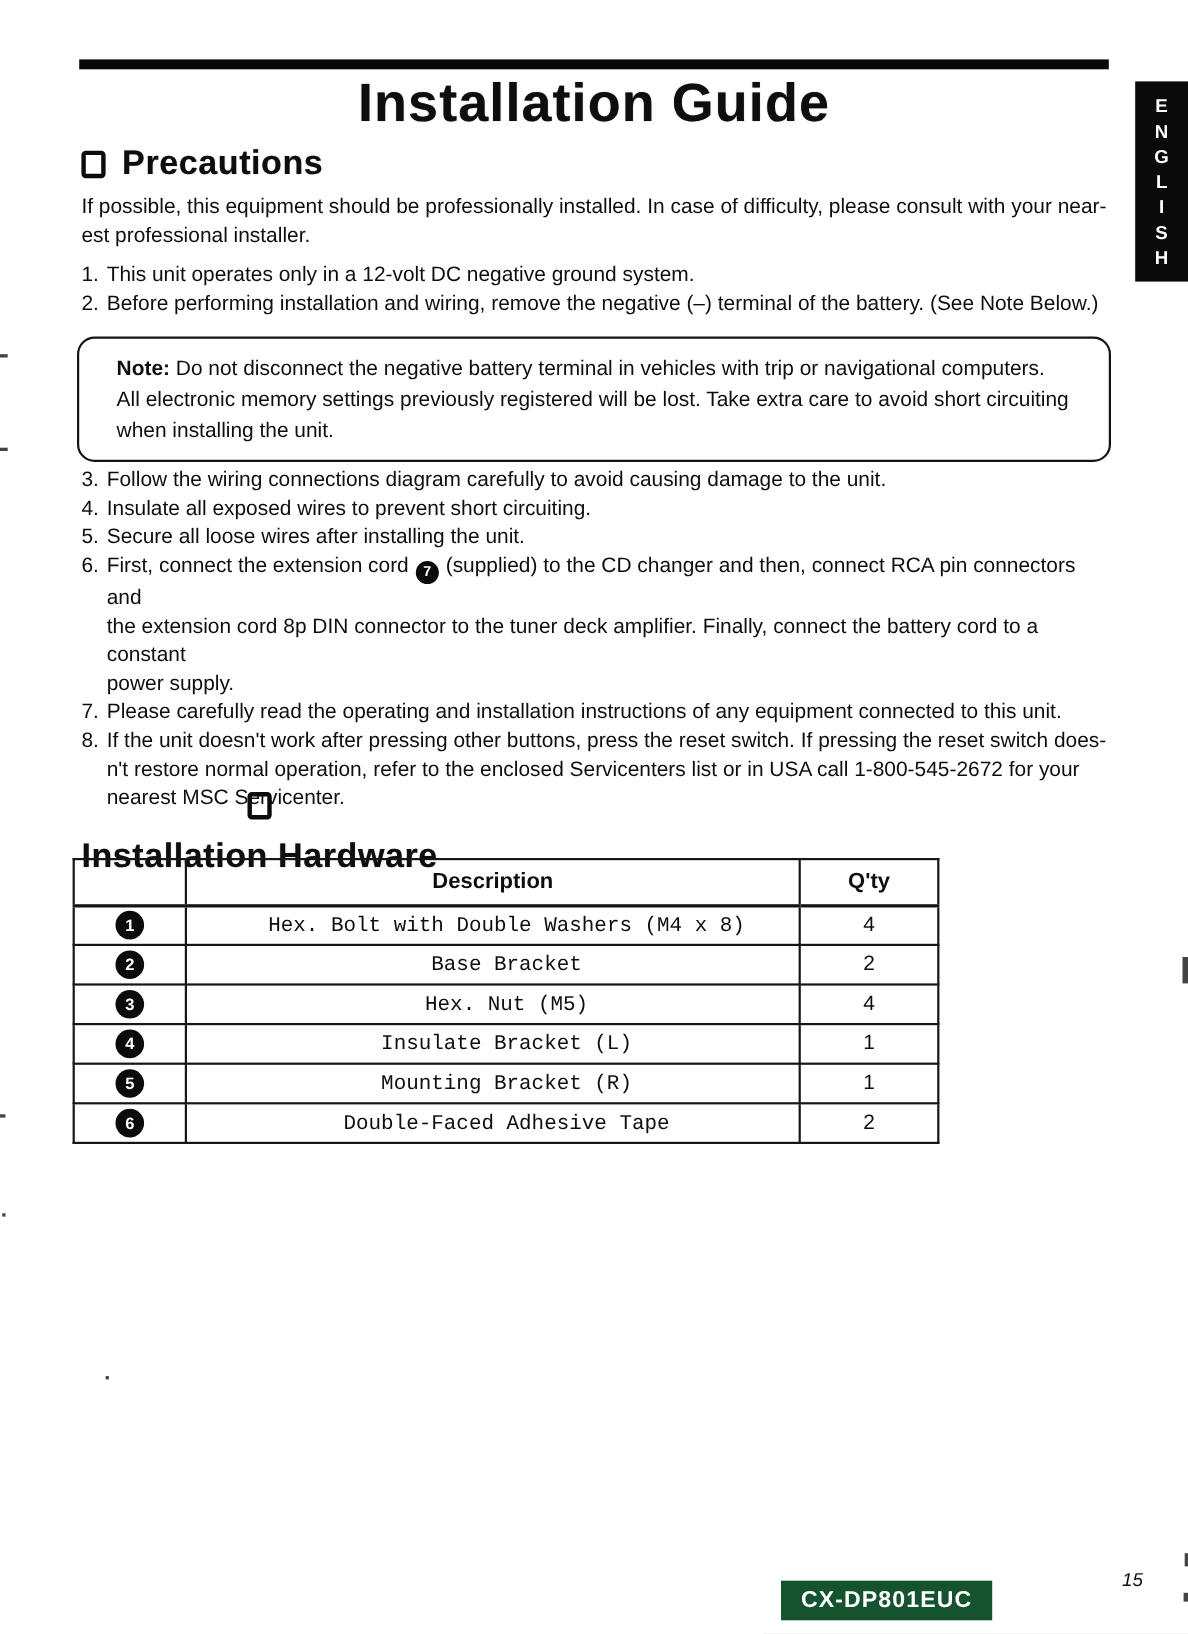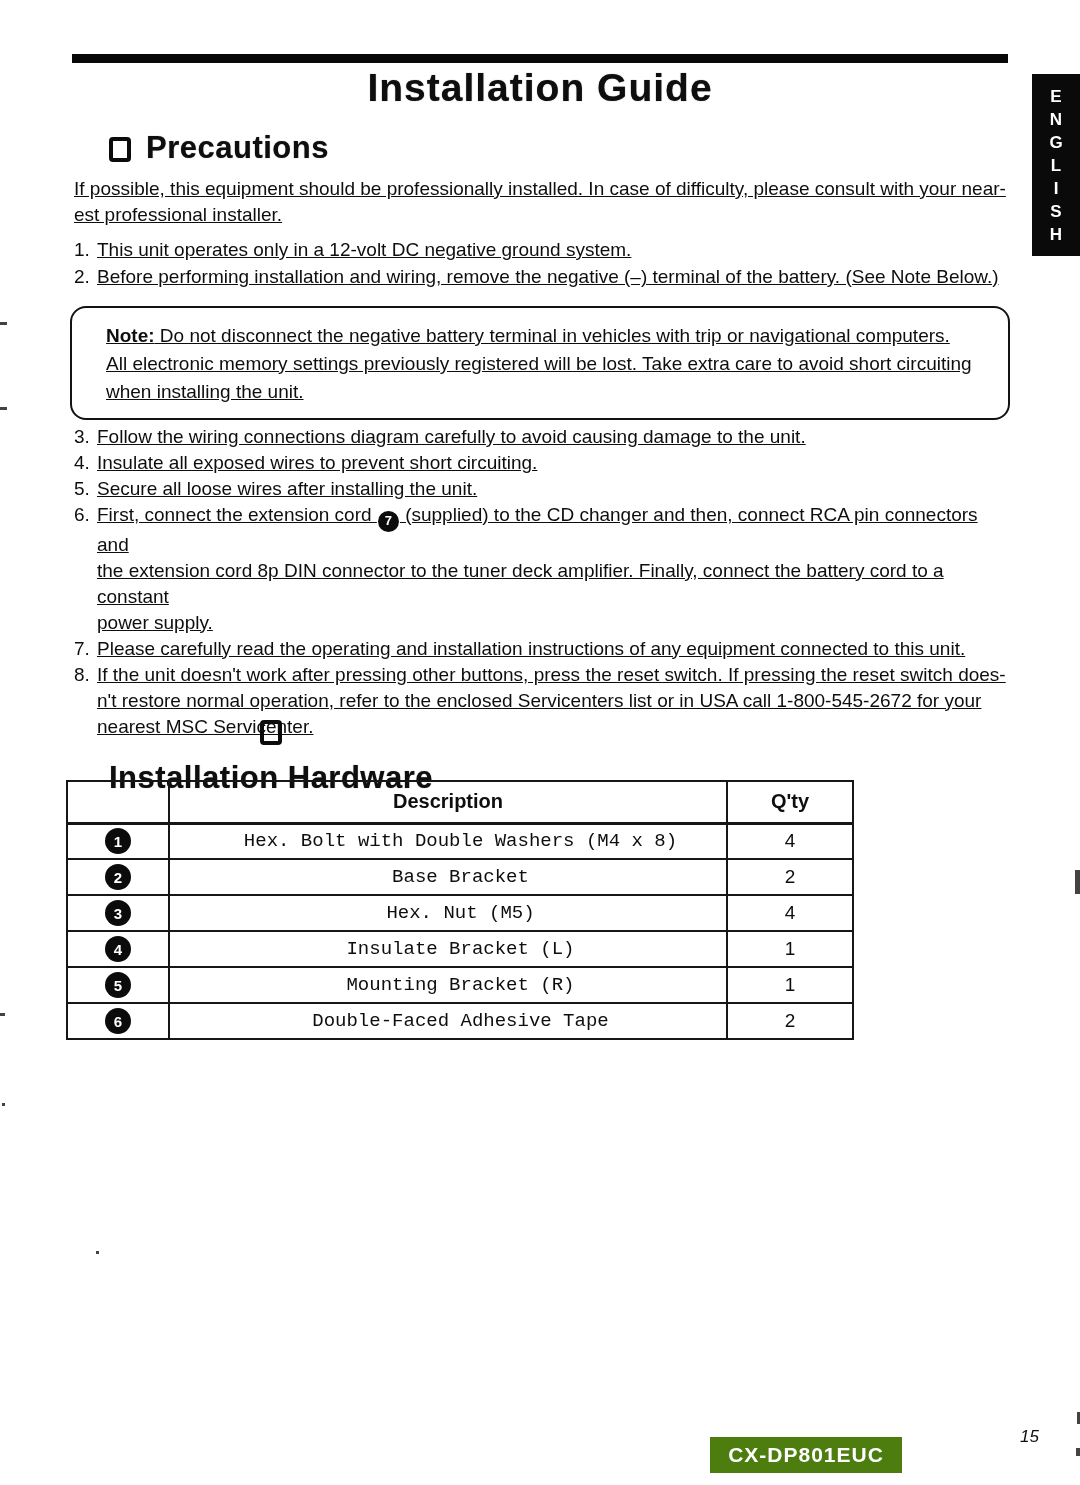--- a/index.html
+++ b/index.html
@@ -10,50 +10,50 @@
     background:#ffffff;
     font-family:"Liberation Sans", sans-serif;
     color:#0e0e0e;
     overflow:hidden;
   }
   .abs{position:absolute;}
   
   .top-rule{left:72px;top:54px;width:936px;height:9px;background:#080808;}
   .doc-title{
     left:72px;top:66px;width:936px;
-    text-align:center;font-size:39px;font-weight:bold;letter-spacing:1px;
+    text-align:center;font-size:49px;font-weight:bold;letter-spacing:1px;
     text-shadow:0 0 1px rgba(0,0,0,.55);
   }
   
   .lang-tab{
     left:1032px;top:74px;width:48px;height:182px;background:#0a0a0a;
     display:flex;flex-direction:column;align-items:center;justify-content:center;
     gap:4px;
   }
   .lang-tab span{color:#fff;font-size:17px;font-weight:bold;line-height:19px;}
   
-  .section-heading{display:flex;align-items:center;gap:15px;margin-left:35px;}
+  .section-heading{display:flex;align-items:center;gap:15px;}
   .sq{
     width:22px;height:25px;border:4px solid #0b0b0b;border-radius:4px;
     box-sizing:border-box;flex:none;margin-top:2px;
   }
   .section-heading .hd{font-size:31px;font-weight:bold;letter-spacing:.5px;
     text-shadow:0 0 1px rgba(0,0,0,.5);}
   .h-precautions{left:74px;top:130px;}
   .h-hardware{left:74px;top:718px;flex-direction:column;}
   
   .bodytext{font-size:19px;line-height:26px;}
   .intro{left:74px;top:176px;width:940px;}
   .items{left:74px;width:940px;}
   .items-top{top:236px;line-height:27px;}
   .items-bottom{top:424px;}
   .num-item{display:flex;}
   .num-item .num{width:23px;flex:none;}
   .num-item .lines{flex:1;}
-  .ln{display:block;text-decoration:underline;}
+  .ln{display:block;}
   
   .note-box{
     left:70px;top:306px;width:940px;box-sizing:border-box;
     border:2.5px solid #131313;border-radius:16px;
     padding:14px 24px 12px 34px;
     font-size:19px;line-height:28px;
   }
   .note-box .b{font-weight:bold;}
   
   .pnum{
@@ -74,21 +74,21 @@
   table.hw col.c-qty{width:126px;}
   table.hw th{height:42px;font-size:20px;font-weight:bold;text-align:center;
     border-bottom:3px solid #161616;}
   table.hw td{height:36px;font-size:19px;}
   td.icon-cell{text-align:center;}
   td.icon-cell .pnum{margin:0 auto;}
   td.desc-cell{text-align:center;padding-left:26px;font-family:Liberation Mono, monospace;}
   td.qty-cell{text-align:center;}
   
   .model-badge{
-    left:710px;top:1437px;width:192px;height:36px;background:#4d7c0f;
+    left:710px;top:1437px;width:192px;height:36px;background:#14532d;
     display:flex;align-items:center;justify-content:center;
     color:#fff;font-size:21px;font-weight:bold;letter-spacing:1px;
   }
   .page-number{left:1020px;top:1427px;font-size:17px;font-style:italic;}
   
   .art{background:#222;opacity:.85;}
 </style>
 </head>
 <body>
 

